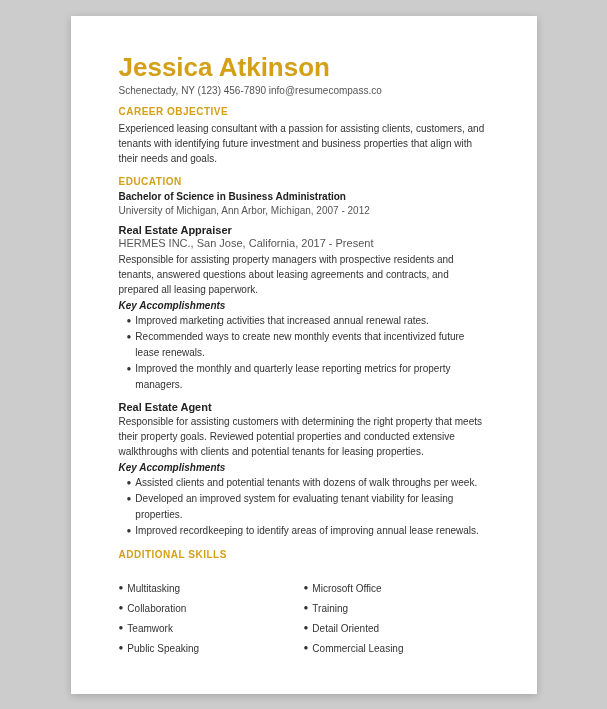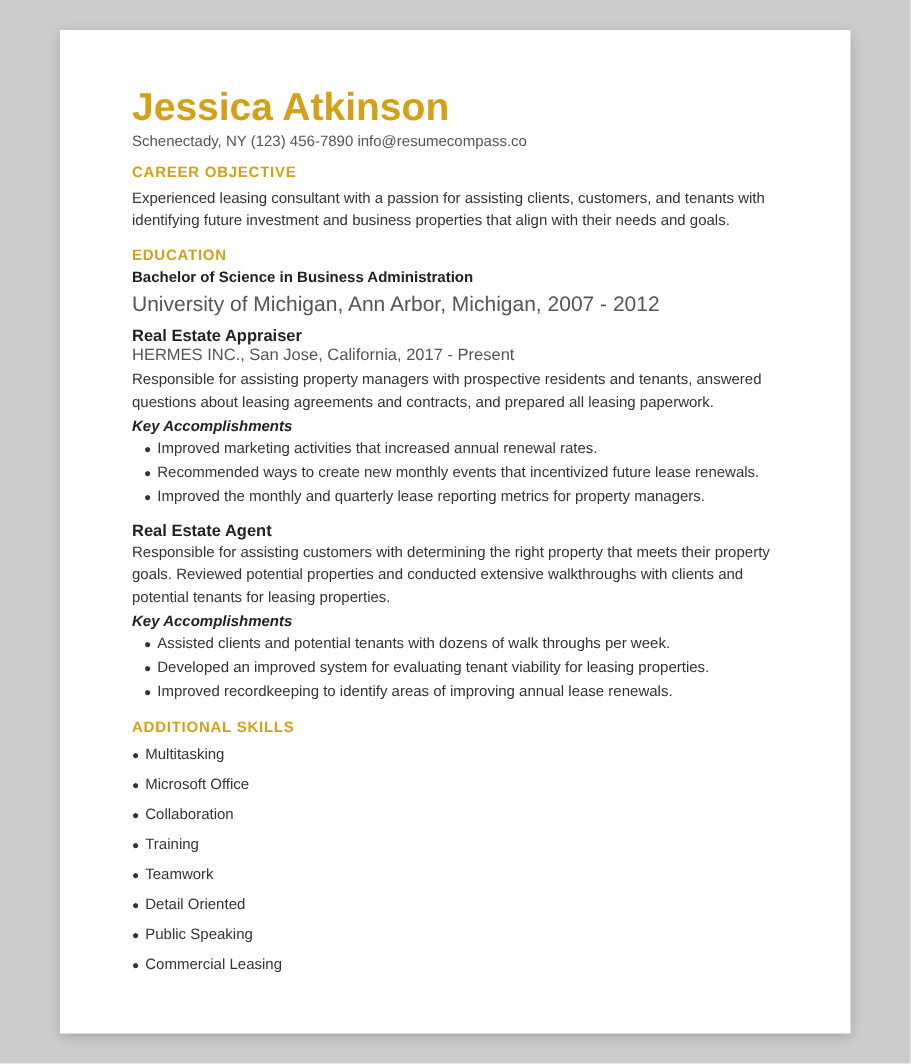--- a/index.html
+++ b/index.html
@@ -6,21 +6,21 @@
     body {
       background: #ccc;
       display: flex;
       justify-content: center;
       align-items: center;
       min-height: 100vh;
       font-family: Arial, sans-serif;
     }
     .resume-container {
       background: #fff;
-      width: 527px;
+      width: 466px;
       min-height: 649px;
       padding: 36px 48px 36px 48px;
       box-shadow: 0 2px 8px rgba(0,0,0,0.18);
     }
     .name {
       font-size: 26px;
       font-weight: bold;
       color: #d4a017;
       margin-bottom: 2px;
     }
@@ -89,28 +89,28 @@
       margin-top: 2px;
       flex-shrink: 0;
     }
     .education-degree {
       font-size: 10px;
       font-weight: bold;
       color: #222;
       margin-bottom: 3px;
     }
     .education-school {
-      font-size: 14px;
+      font-size: 10px;
       color: #555;
     }
     .skills-grid {
       display: grid;
-      grid-template-columns: repeat(1, 1fr);
+      grid-template-columns: repeat(2, 1fr);
       gap: 2px 0;
-      margin-top: 4px;
+      margin-top: 20px;
     }
     .skill-item {
       font-size: 10px;
       color: #333;
       display: flex;
       align-items: center;
       gap: 4px;
       line-height: 1.8;
     }
     .skill-item::before {

